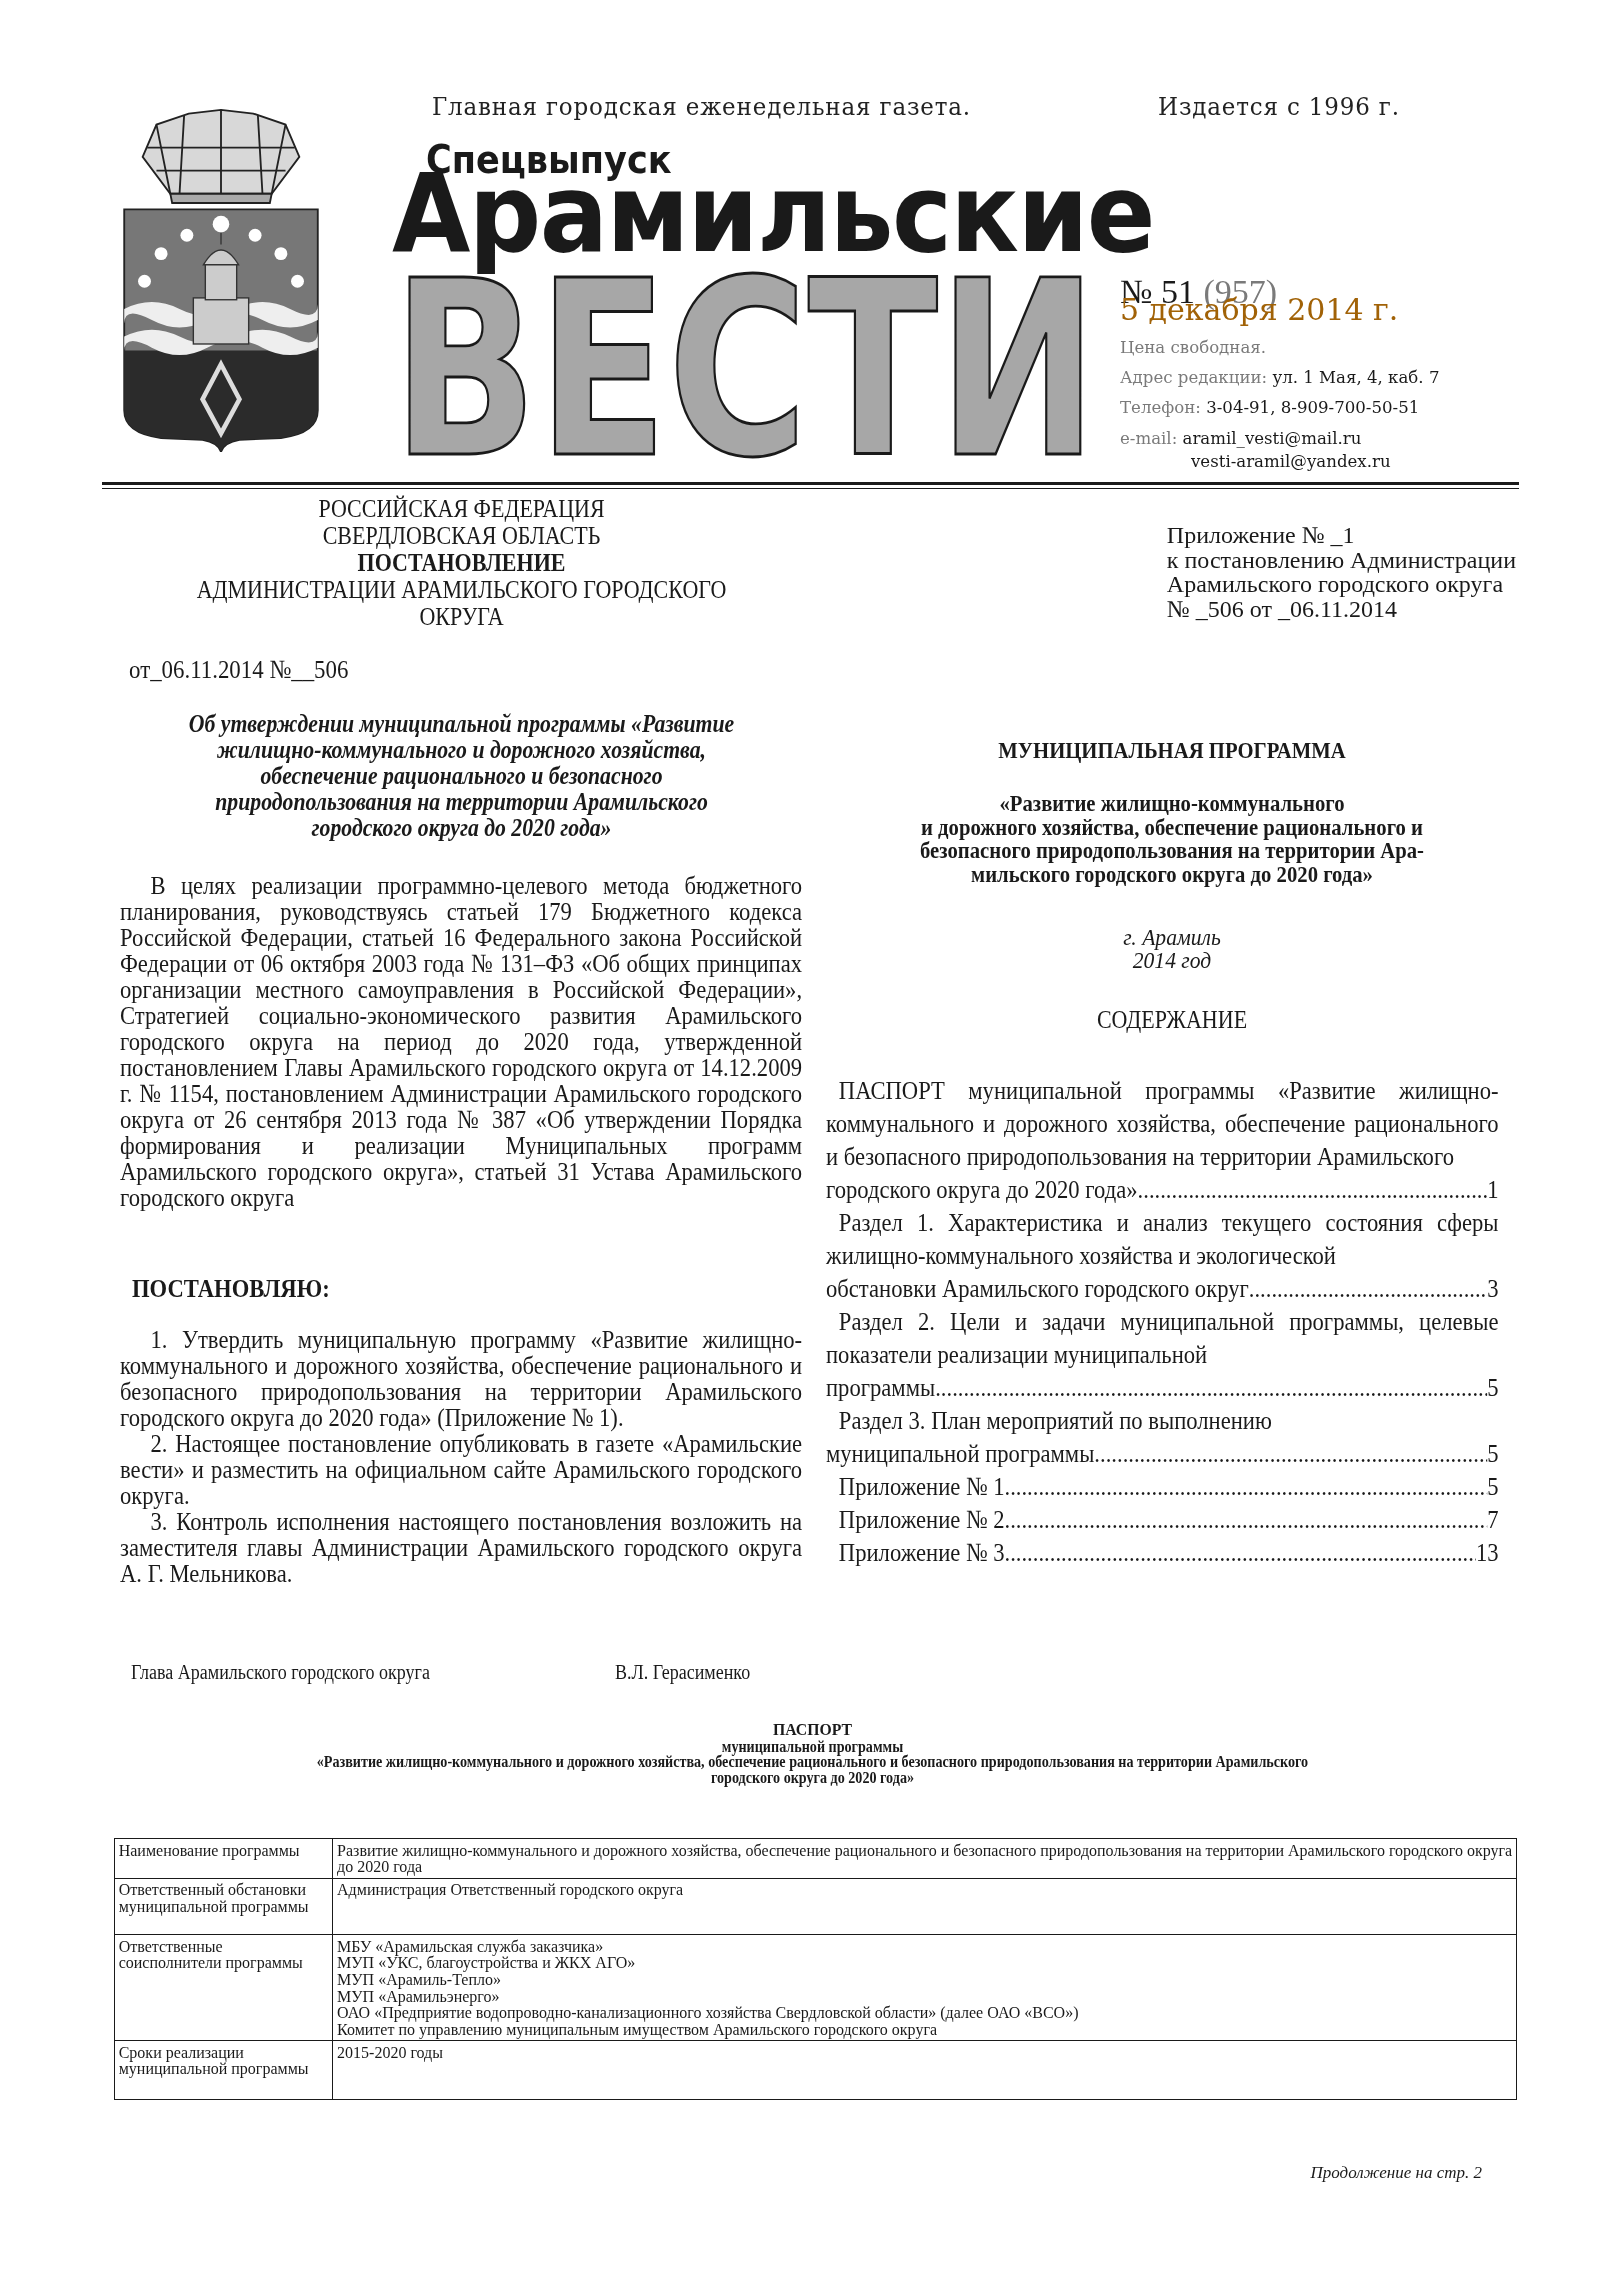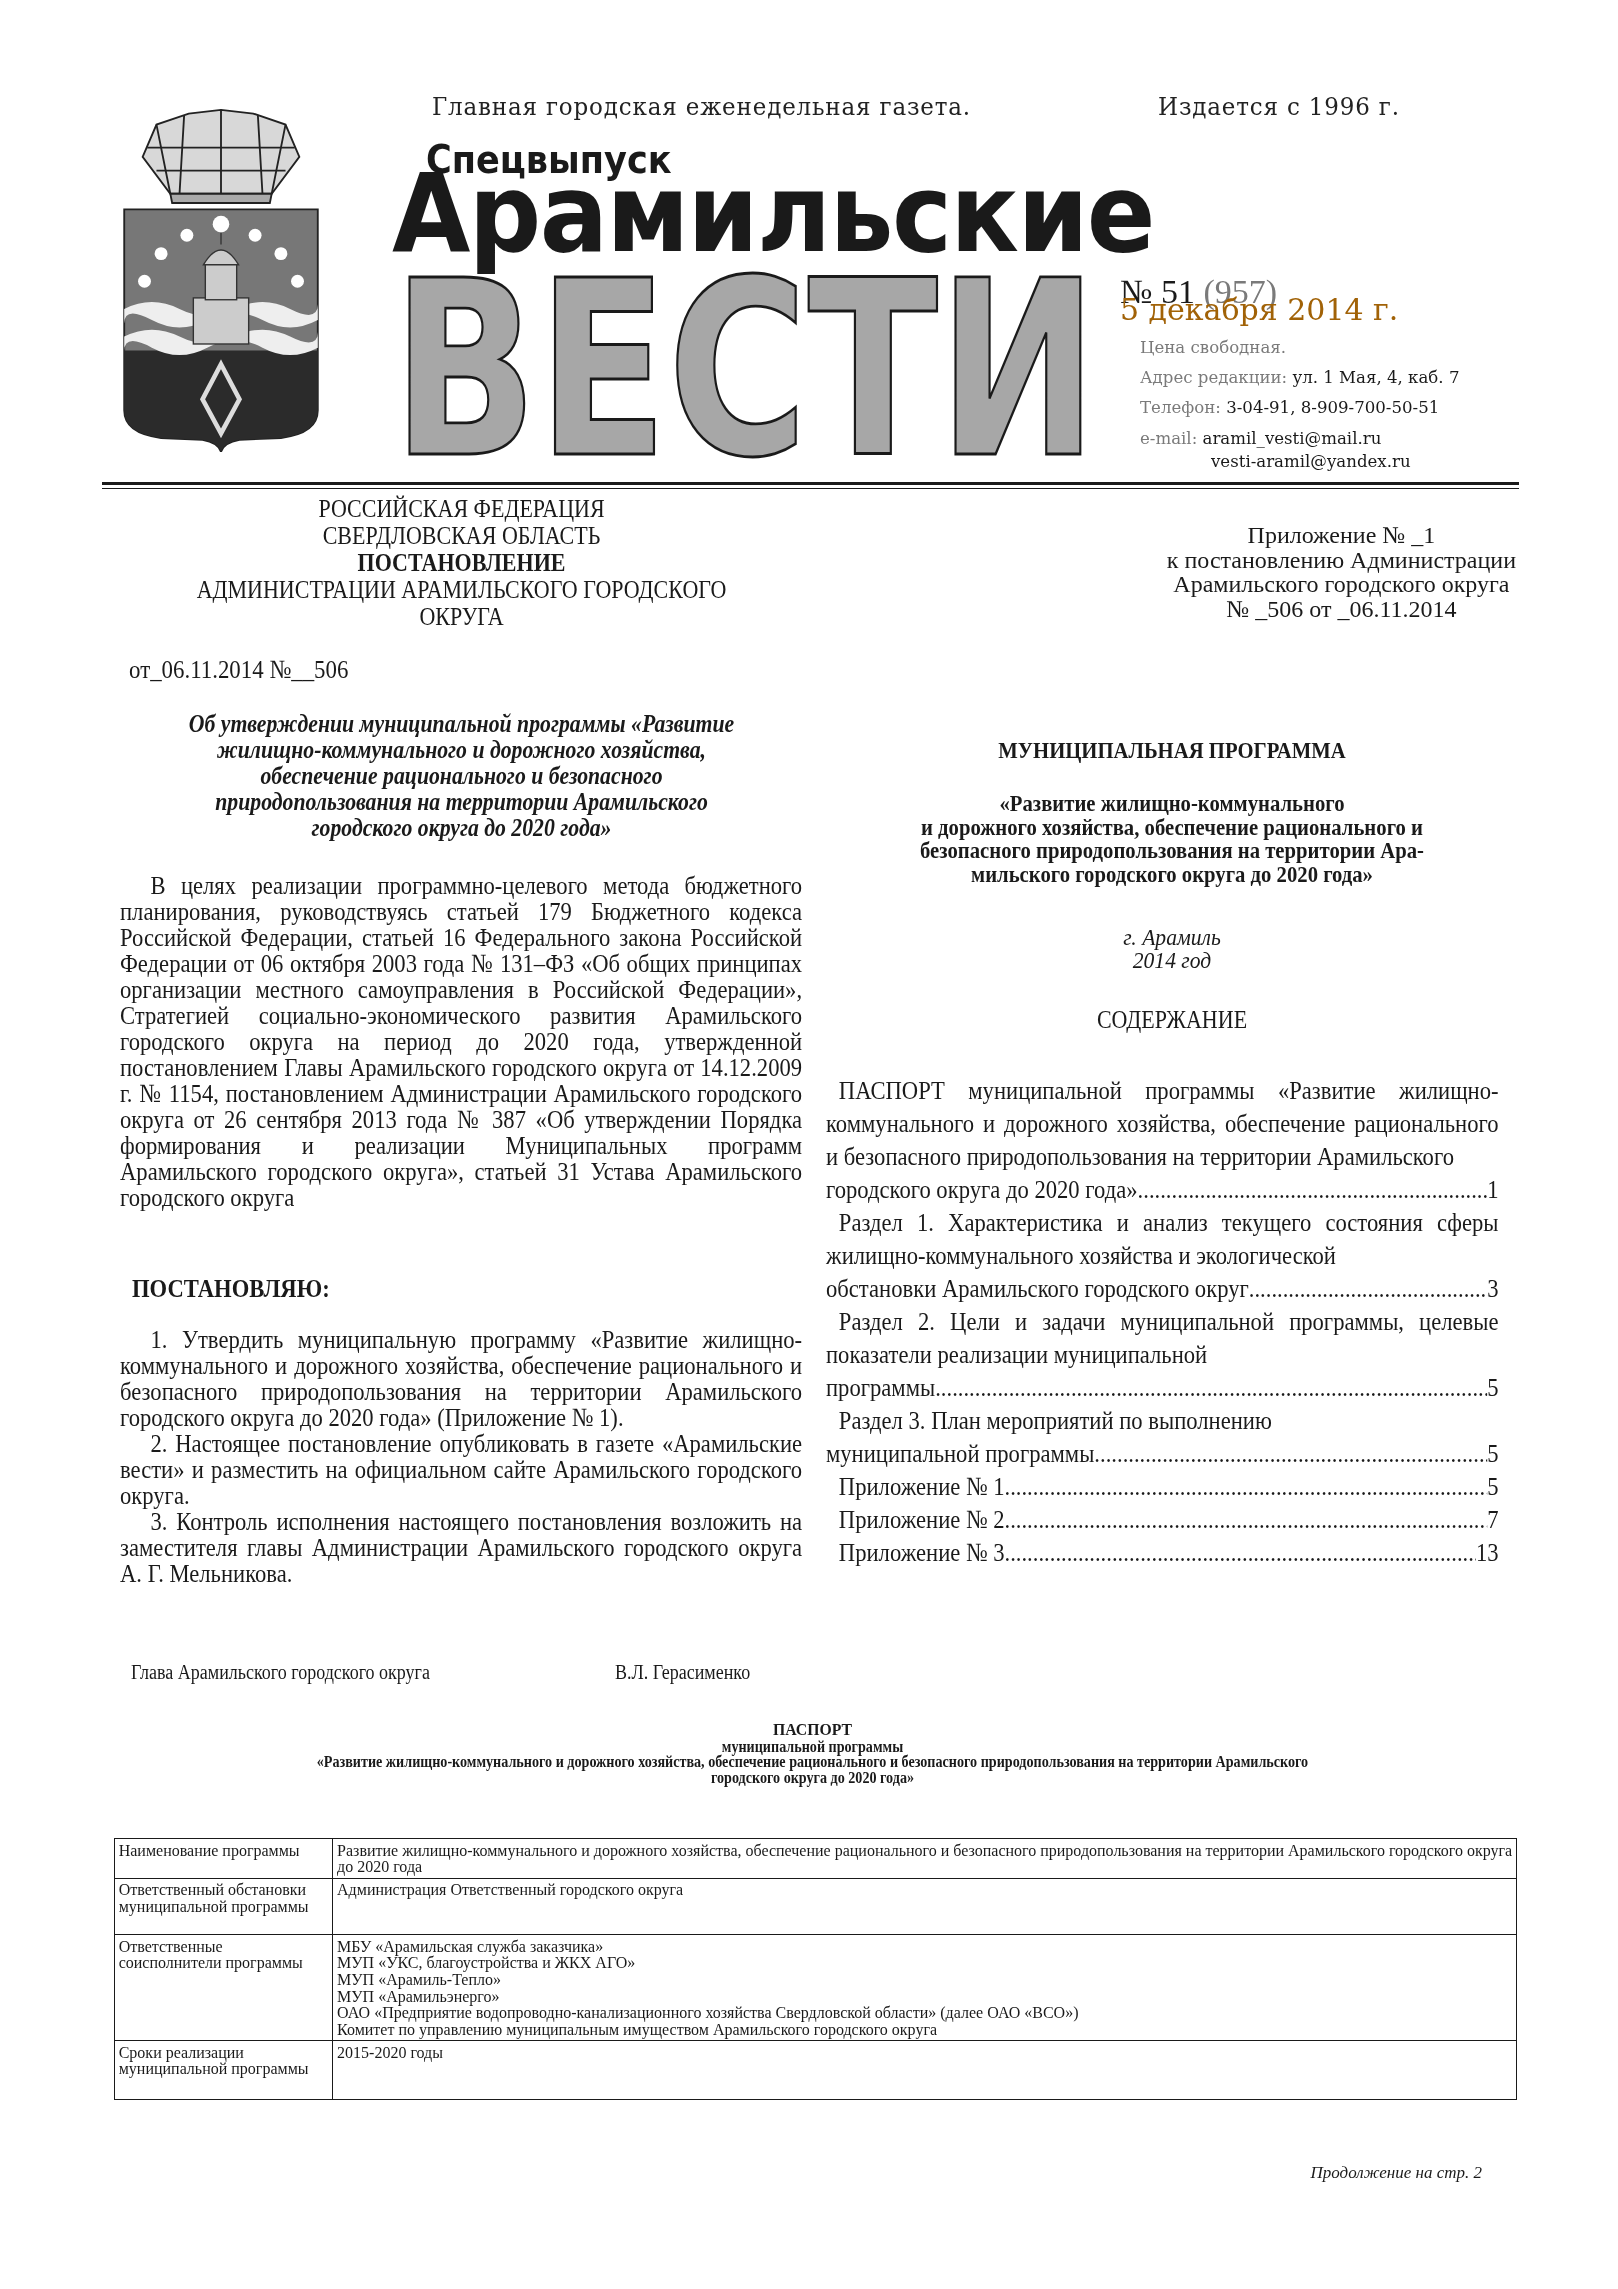--- a/index.html
+++ b/index.html
@@ -10,21 +10,21 @@
   .coat { left: 115px; top: 106px; width: 212px; height: 346px; }
   .tagline { left: 432px; top: 92px; font-family: "DejaVu Serif", serif; font-size: 25px; letter-spacing: 0.9px; color: #222; transform: scaleX(0.92); transform-origin: left top; }
   .since { left: 1158px; top: 92px; font-family: "DejaVu Serif", serif; font-size: 25px; letter-spacing: 0.9px; color: #222; transform: scaleX(0.92); transform-origin: left top; }
   .special { left: 426px; top: 137px; font-family: "DejaVu Sans", sans-serif; font-weight: bold; font-size: 39px; color: #1a1a1a; transform: scaleX(0.9); transform-origin: left top; }
   .title-top { left: 392px; top: 159px; font-family: "DejaVu Sans", sans-serif; font-weight: bold; font-size: 109px; color: #1a1a1a; letter-spacing: -1.8px; transform: scaleX(0.93); transform-origin: left top; line-height: 1; }
   .title-main { left: 392px; top: 258px; width: 715px; height: 208px; }
 
   .issue { left: 1120px; top: 273px; font-family: Liberation Serif, serif; font-size: 34px; color: #1a1a1a; }
   .issue .gray { color: #7a7a7a; }
   .date { left: 1120px; top: 292px; font-family: "DejaVu Serif", serif; font-size: 30px; color: #a16207; }
-  .info { left: 1120px; font-family: "DejaVu Serif", serif; font-size: 16.6px; color: #1a1a1a; margin-left: 20px; }
+  .info { left: 1120px; font-family: "DejaVu Serif", serif; font-size: 16.6px; color: #1a1a1a; }
   .info .lbl { color: #7a7a7a; }
   .price { top: 338px; color: #7a7a7a; }
   .addr { top: 368px; }
   .phone { top: 398px; }
   .email { top: 429px; }
   .email2 { left: 1191px; top: 452px; }
 
   .rule { left: 102px; width: 1417px; height: 2.8px; background: #1a1a1a; }
   .rule.r1 { top: 482px; }
   .rule.r2 { top: 488px; height: 1.4px; }
@@ -37,21 +37,21 @@
   .decree-title { top: 711px; text-align: center; font-style: italic; font-weight: bold; font-size: 25px; line-height: 26px; transform: scaleX(0.87); transform-origin: center top; }
   .body-par { font-size: 26px; line-height: 26px; text-align: justify; transform: scaleX(0.87); transform-origin: left top; width: 784px; }
   .preamble { top: 873px; text-indent: 35px; }
   .resolve { left: 132px; top: 1274px; font-weight: bold; font-size: 26px; transform: scaleX(0.87); transform-origin: left top; }
   .points { top: 1327px; }
   .points p { margin: 0; text-indent: 35px; }
   .sign-l { left: 131px; top: 1661px; font-size: 20px; transform: scaleX(0.9); transform-origin: left top; }
   .sign-r { left: 615px; top: 1661px; font-size: 20px; transform: scaleX(0.9); transform-origin: left top; }
 
   
-  .appendix { right: 103px; top: 523px; text-align: center; font-size: 24px; line-height: 24.5px; }
+  .appendix { right: 103px; top: 523px; text-align: left; font-size: 24px; line-height: 24.5px; }
   .mp-title { left: 812px; width: 720px; top: 738px; text-align: center; font-weight: bold; font-size: 23px; transform: scaleX(0.9); transform-origin: center top; }
   .mp-sub { left: 812px; width: 720px; top: 792px; text-align: center; font-weight: bold; font-size: 23px; line-height: 23.5px; transform: scaleX(0.9); transform-origin: center top; }
   .city { left: 812px; width: 720px; top: 926px; text-align: center; font-style: italic; font-size: 24px; line-height: 23px; transform: scaleX(0.9); transform-origin: center top; }
   .toc-head { left: 812px; width: 720px; top: 1006px; text-align: center; font-size: 25px; transform: scaleX(0.88); transform-origin: center top; }
   .toc { left: 826px; top: 1074px; width: 773px; font-size: 26px; line-height: 33px; transform: scaleX(0.87); transform-origin: left top; }
   .toc .entry { text-align: justify; text-align-last: left; }
   .toc .entry .pg-line { display: flex; text-align: left; }
   .toc .entry .pg-line .dots { flex: 1; overflow: hidden; white-space: nowrap; }
   .toc .entry .pg-line .dots::after { content: "........................................................................................................................................................................................"; }
   .toc .indent { padding-left: 14.8px; }

